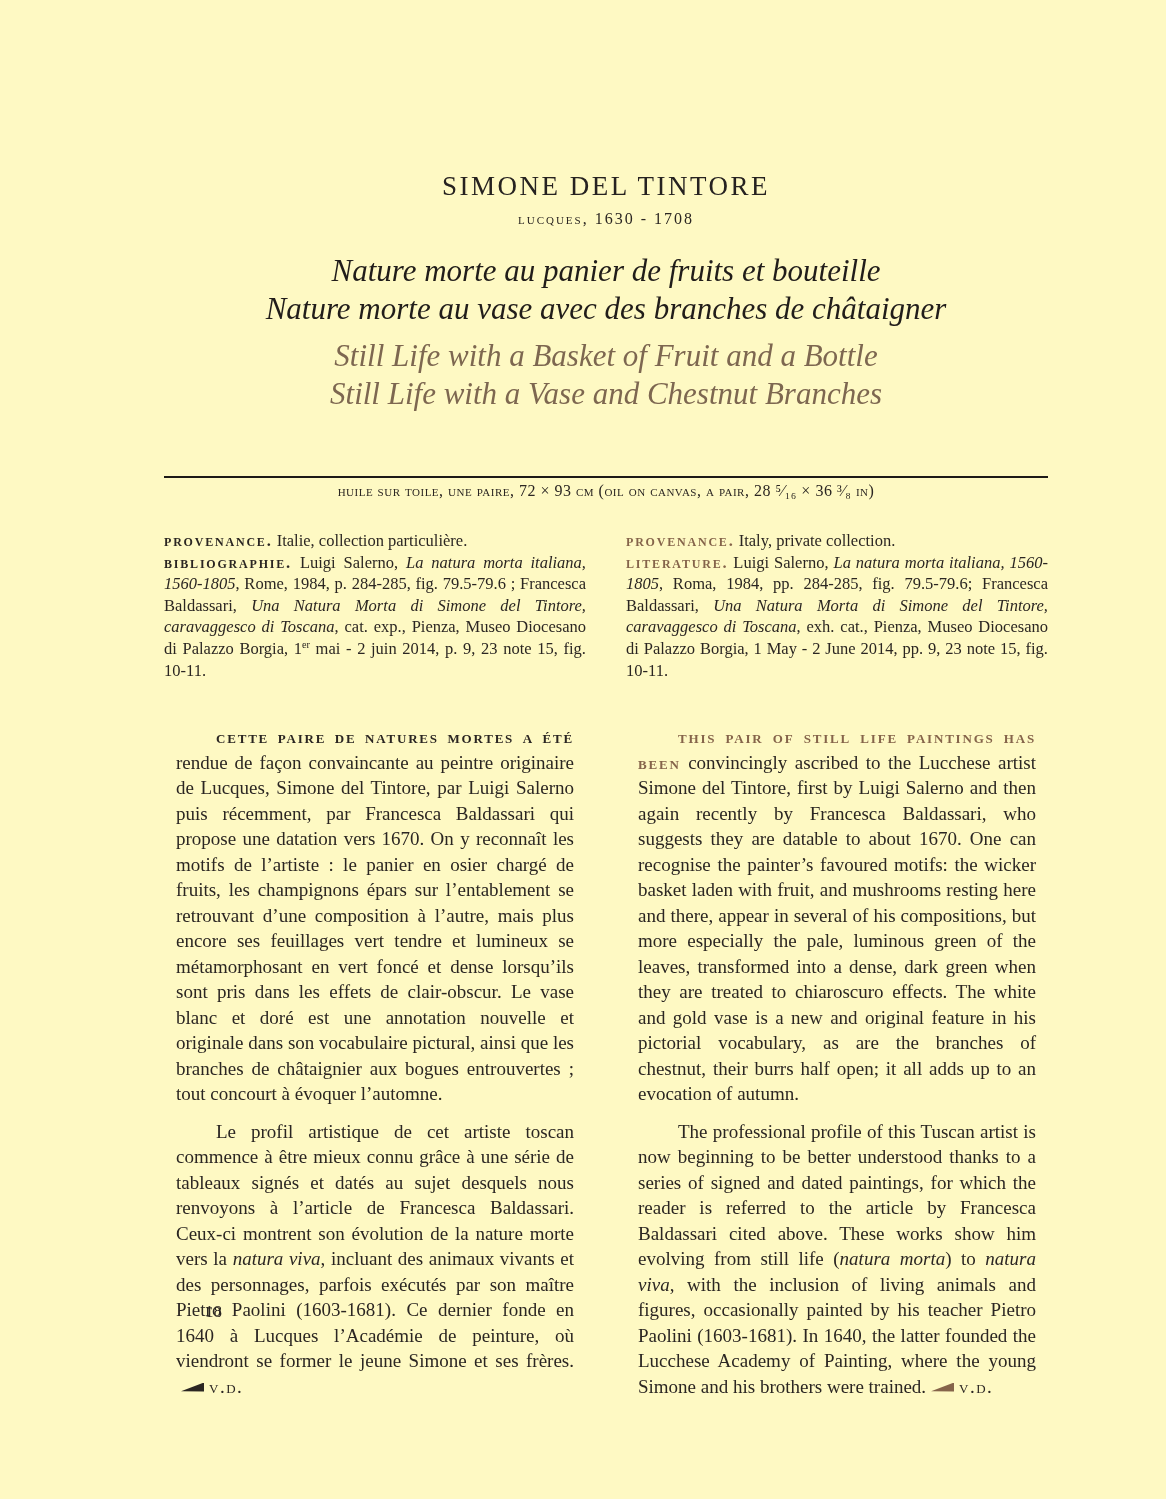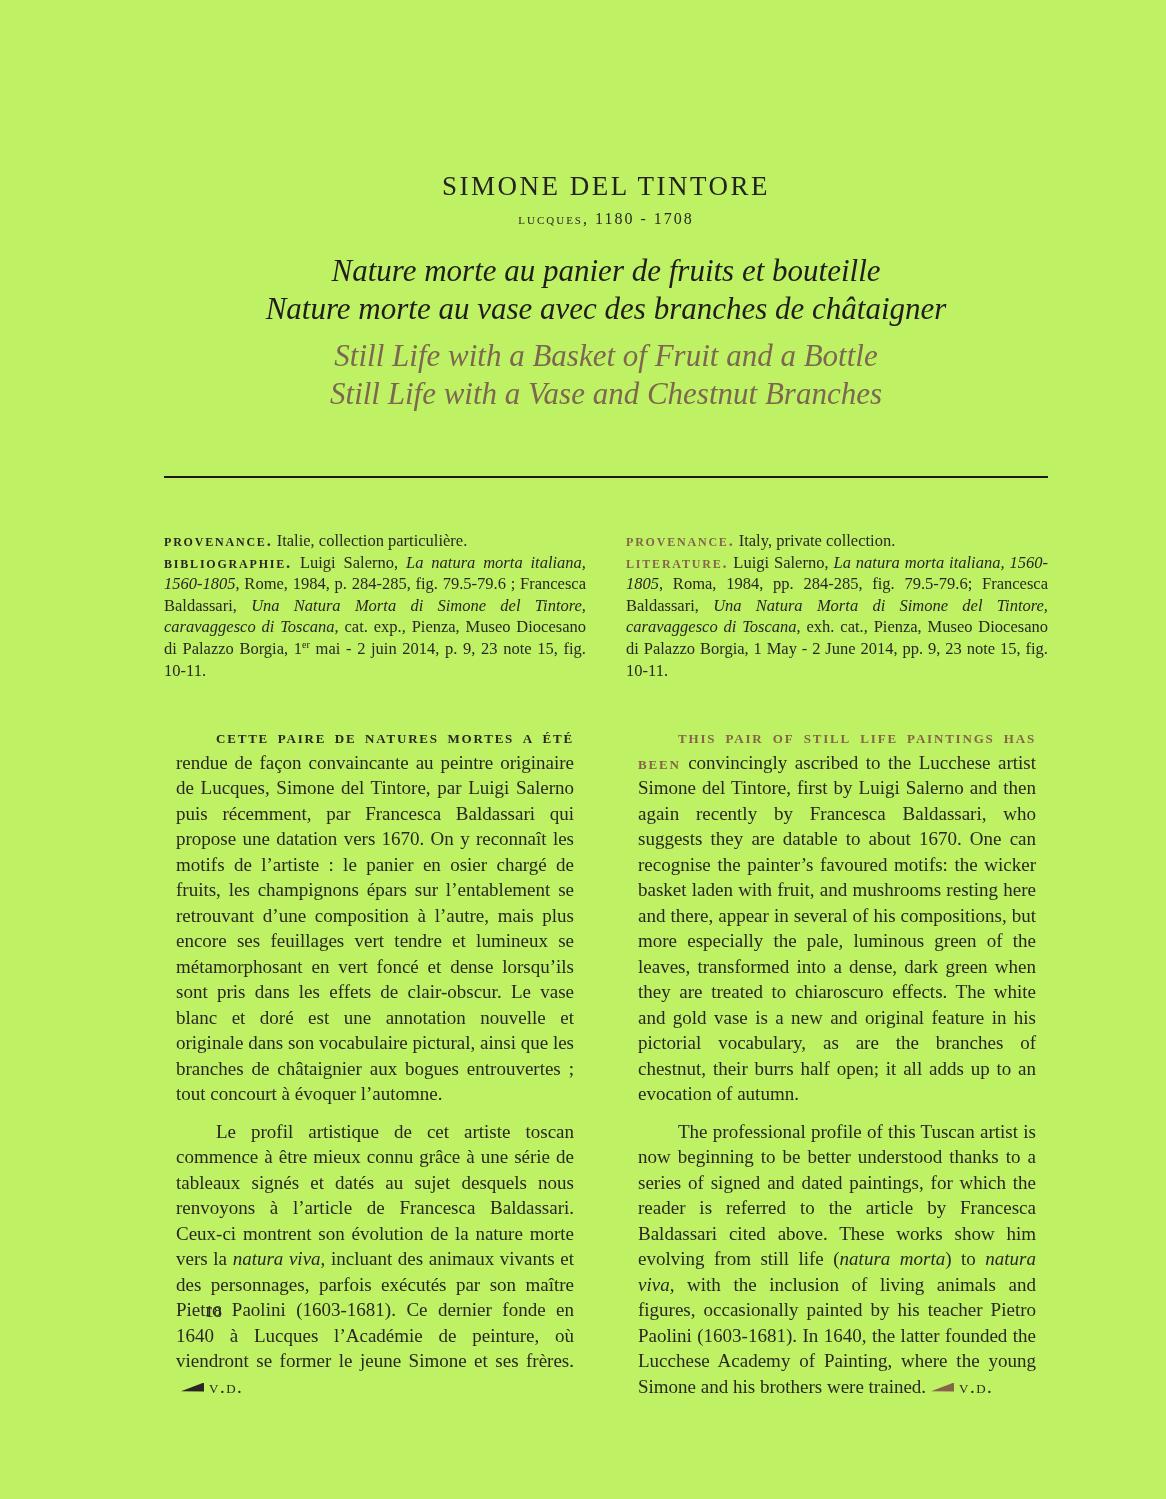--- a/index.html
+++ b/index.html
@@ -1,19 +1,19 @@
 <!DOCTYPE html>
 <html><head>
 <meta charset="utf-8">
 <style>
   html,body { margin:0; padding:0; background:#ffffff; }
   .page {
     position:relative;
     width:1166px; height:1499px;
-    background:#bef264;
+    background:#fef9c3;
     color:#2b2622;
     font-family:"Liberation Serif","DejaVu Serif",serif;
     overflow:hidden;
   }
   .content { position:absolute; left:164px; top:0; width:884px; height:100%; }
 
   .artist {
     position:absolute; top:171px; left:0; width:100%;
     text-align:center; font-size:27px; letter-spacing:2.5px;
     color:#262220; white-space:nowrap;
@@ -70,31 +70,32 @@
     font-size:17px; color:#2b2622;
   }
 </style>
 </head>
 <body>
 
 <div class="page">
   <div class="content">
 
     <div class="artist">SIMONE DEL TINTORE</div>
-    <div class="dates">lucques, 1180 - 1708</div>
+    <div class="dates">lucques, 1630 - 1708</div>
 
     <div class="titles">
       <div class="title-line title-fr">Nature morte au panier de fruits et bouteille</div>
       <div class="title-line title-fr">Nature morte au vase avec des branches de châtaigner</div>
       <div class="gap"></div>
       <div class="title-line title-en">Still Life with a Basket of Fruit and a Bottle</div>
       <div class="title-line title-en">Still Life with a Vase and Chestnut Branches</div>
     </div>
 
     <hr class="rule">
+    <div class="medium">huile sur toile, une paire, 72 × 93 cm (oil on canvas, a pair, 28 ⁵⁄₁₆ × 36 ³⁄₈ in)</div>
 
     <div class="row refs">
       <div class="col">
         <p><span class="run-sc">provenance.</span><span> Italie, collection particulière.</span></p>
         <p><span class="run-sc">bibliographie.</span><span> Luigi Salerno, </span><span class="run-i">La natura morta italiana, 1560-1805</span><span>, Rome, 1984, p. 284-285, fig. 79.5-79.6 ; Francesca Baldassari, </span><span class="run-i">Una Natura Morta di Simone del Tintore, caravaggesco di Toscana</span><span>, cat. exp., Pienza, Museo Diocesano di Palazzo Borgia, 1</span><span class="run-sup">er</span><span> mai - 2 juin 2014, p. 9, 23 note 15, fig. 10-11.</span></p>
       </div>
       <div class="col">
         <p><span class="run-scb">provenance.</span><span> Italy, private collection.</span></p>
         <p><span class="run-scb">literature.</span><span> Luigi Salerno, </span><span class="run-i">La natura morta italiana, 1560-1805</span><span>, Roma, 1984, pp. 284-285, fig. 79.5-79.6; Francesca Baldassari, </span><span class="run-i">Una Natura Morta di Simone del Tintore, caravaggesco di Toscana</span><span>, exh. cat., Pienza, Museo Diocesano di Palazzo Borgia, 1 May - 2 June 2014, pp. 9, 23 note 15, fig. 10-11.</span></p>
       </div>

